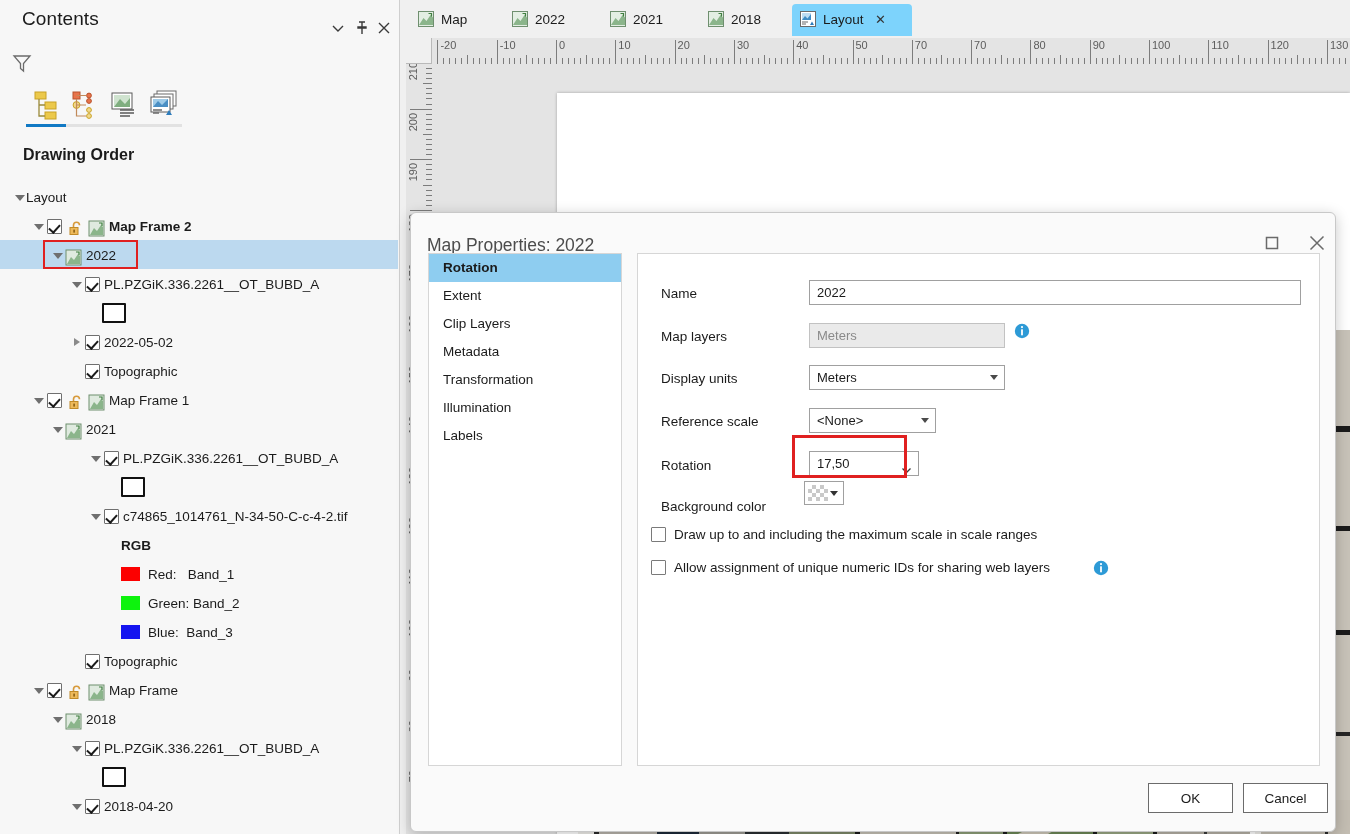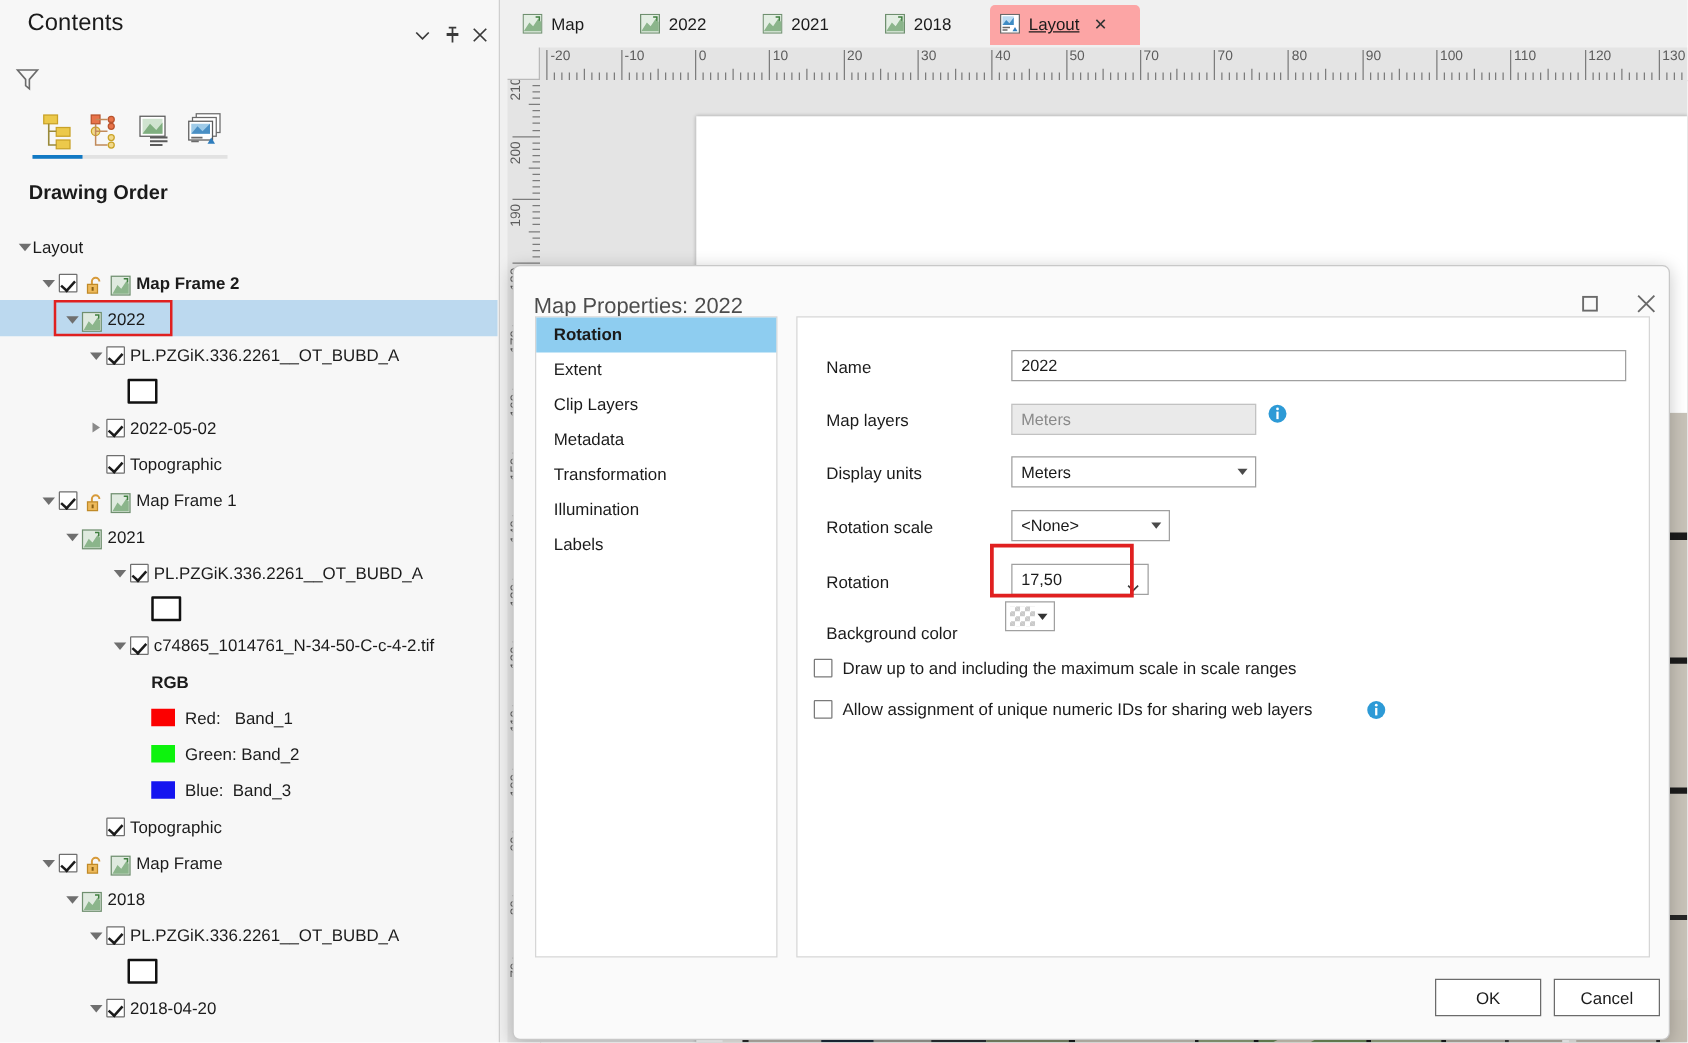--- a/index.html
+++ b/index.html
@@ -105,21 +105,21 @@
 
   
   #tabstrip{left:400px;top:0;width:950px;height:36px;background:#f0f0f0;}
   .tab{
     position:absolute;top:4px;height:32px;line-height:32px;
     font-size:13.5px;color:#1b1b1b;white-space:nowrap;padding:0 8px;
     box-sizing:border-box;
   }
   .tab .tico{display:inline-block;width:16px;height:16px;vertical-align:-3px;margin-right:7px;}
   .tab.active{
-    background:#fca5a5;border-top-left-radius:4px;border-top-right-radius:4px;text-decoration:underline;
+    background:#7dd3fc;border-top-left-radius:4px;border-top-right-radius:4px;
   }
   .tab .tclose{
     display:inline-block;width:14px;text-align:center;margin-left:10px;
     color:#333;font-size:13px;
   }
 
   
   #hruler{
     left:432px;top:38px;width:918px;height:26px;
     background:#e4e4e4;border-bottom:1px solid #b9b9b9;overflow:hidden;
@@ -812,21 +812,21 @@
       <div class="navitem">Transformation</div>
       <div class="navitem">Illumination</div>
       <div class="navitem">Labels</div>
     </div>
 
   <div class="abs" id="form-pane">
 
     <div class="flabel" style="left:23px;top:32px;">Name</div>
     <div class="flabel" style="left:23px;top:75px;">Map layers</div>
     <div class="flabel" style="left:23px;top:117px;">Display units</div>
-    <div class="flabel" style="left:23px;top:160px;">Rotation scale</div>
+    <div class="flabel" style="left:23px;top:160px;">Reference scale</div>
     <div class="flabel" style="left:23px;top:204px;">Rotation</div>
     <div class="flabel" style="left:23px;top:245px;">Background color</div>
 
     <div class="field" style="left:171px;top:26px;width:492px;">2022</div>
 
     <div class="field disabled" style="left:171px;top:69px;width:196px;">Meters</div>
     <div class="infoico" style="left:376px;top:69px;">
       <svg width="16" height="16" viewBox="0 0 16 16">
         <circle cx="8" cy="8" r="7.2" fill="#2d9ad6"></circle>
         <rect x="7.1" y="6.3" width="1.8" height="6" fill="#fff"></rect>

